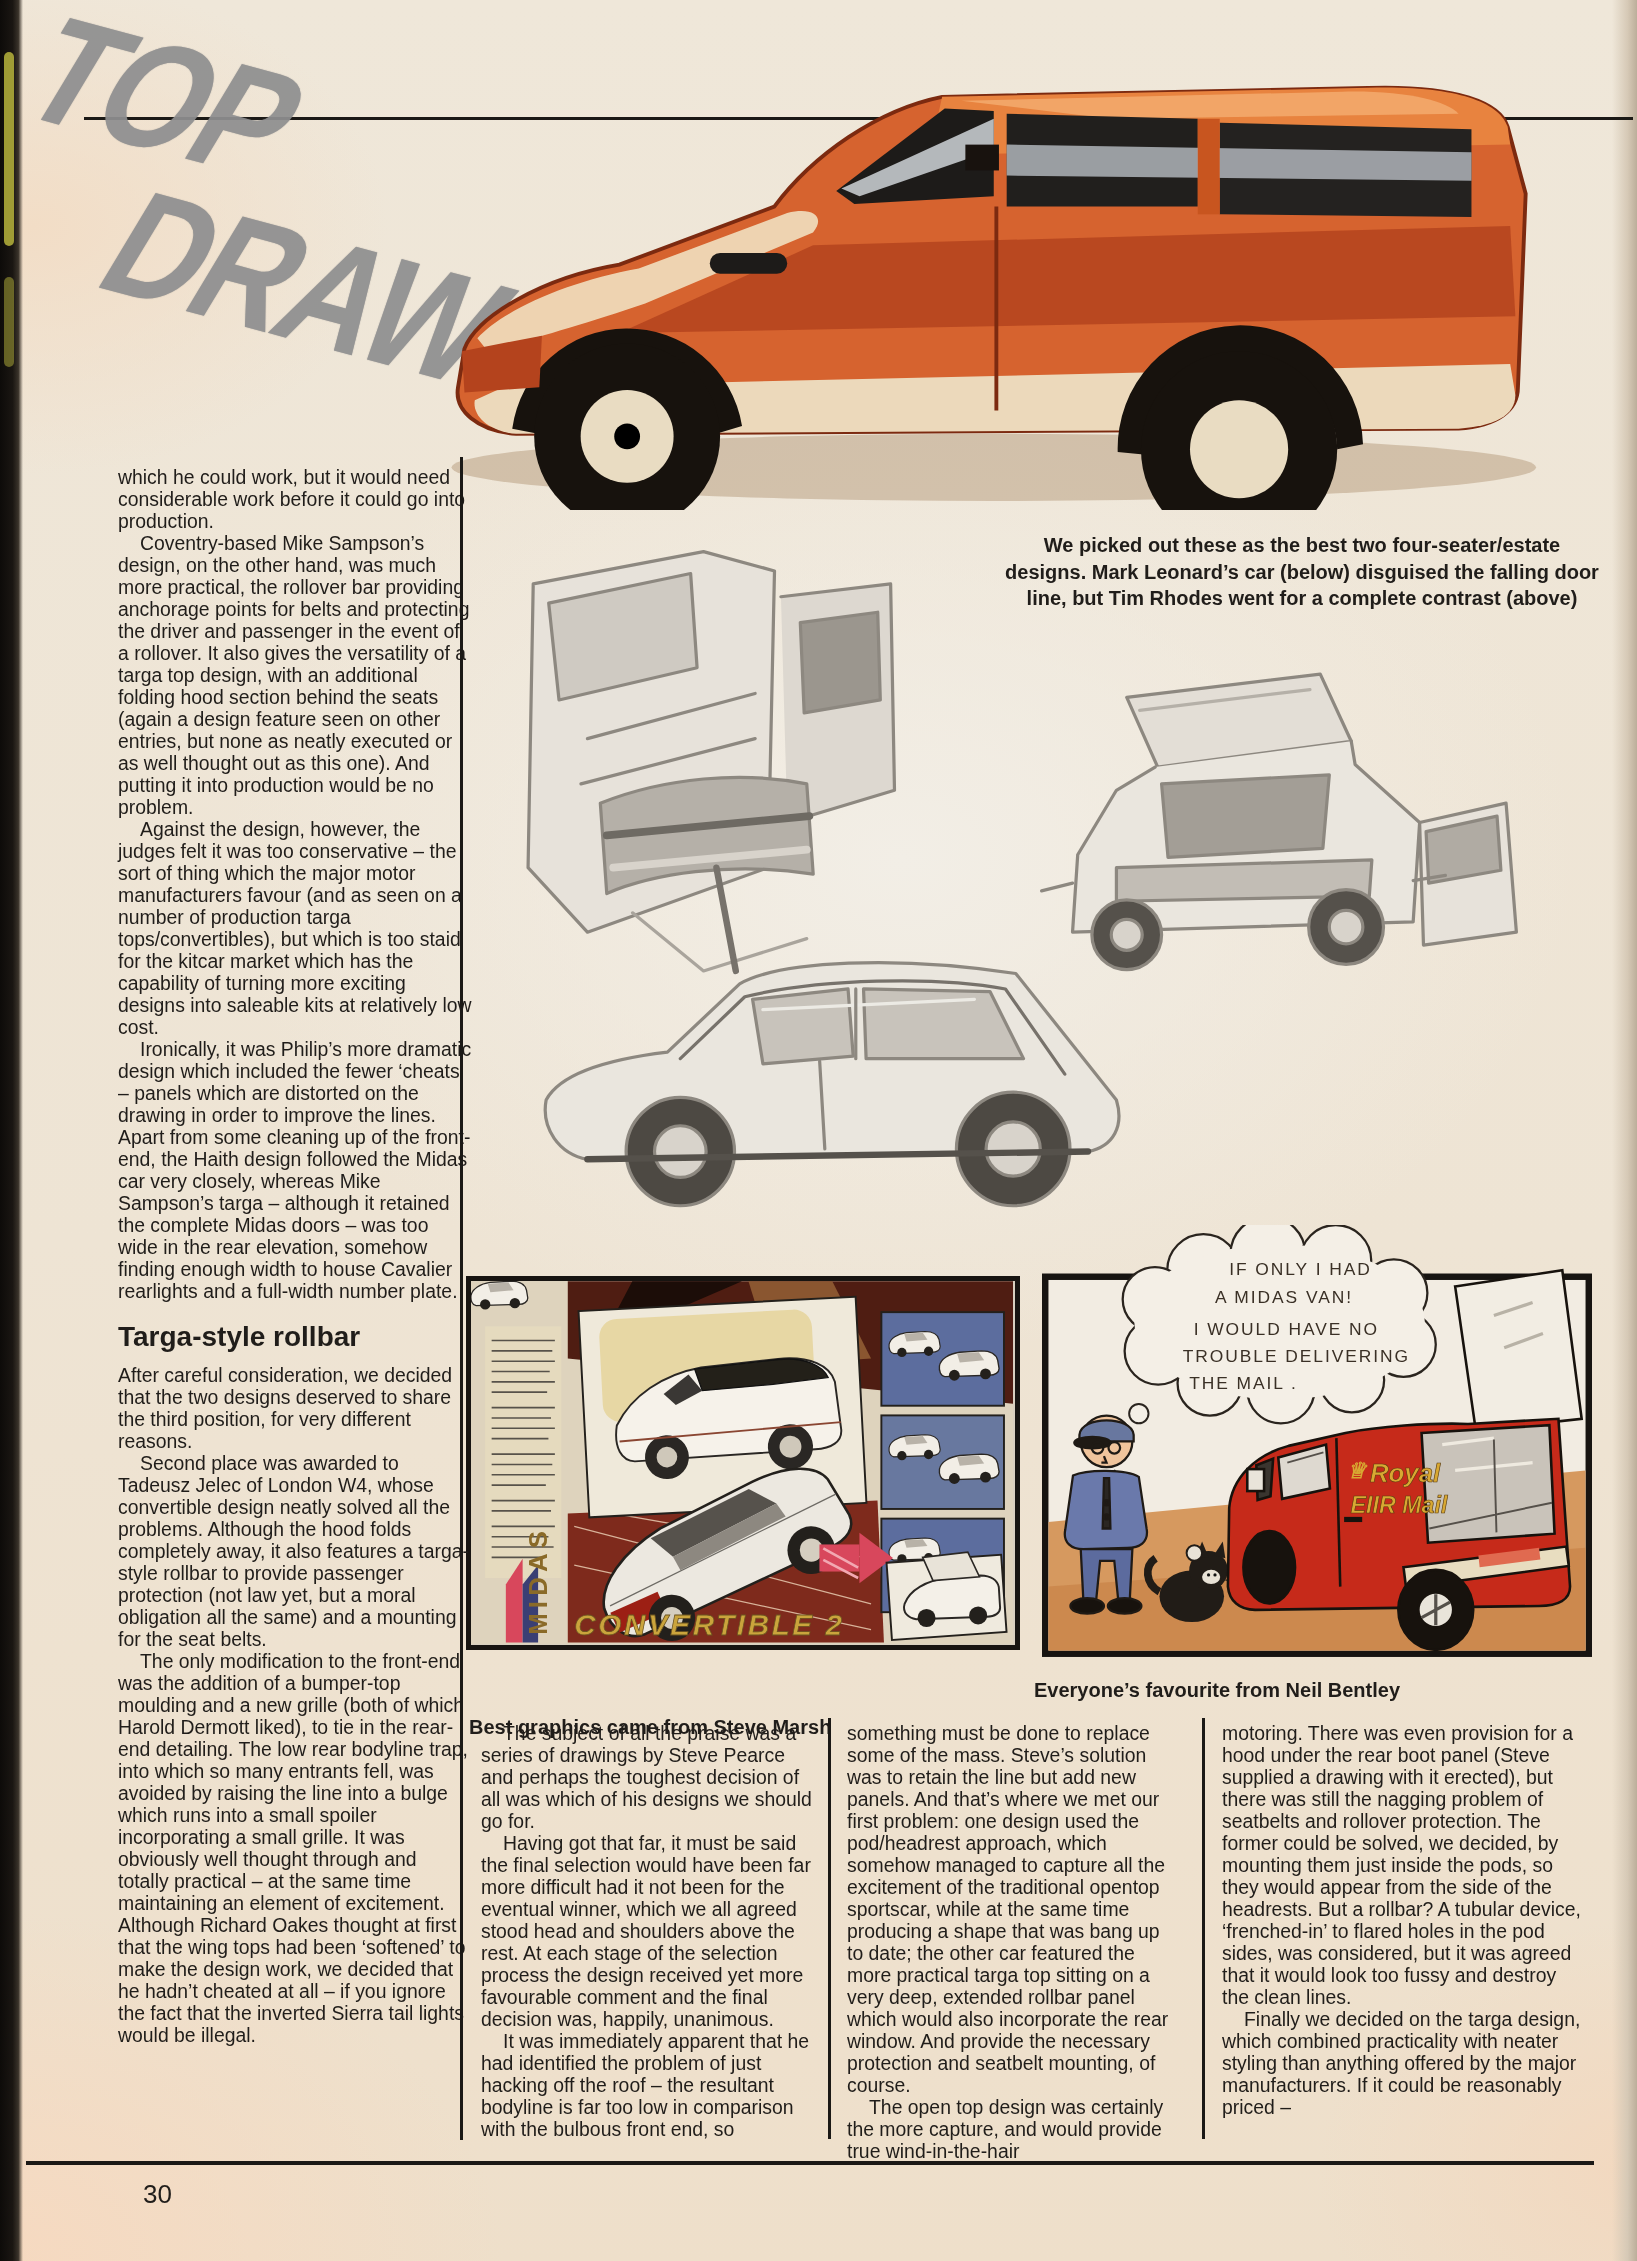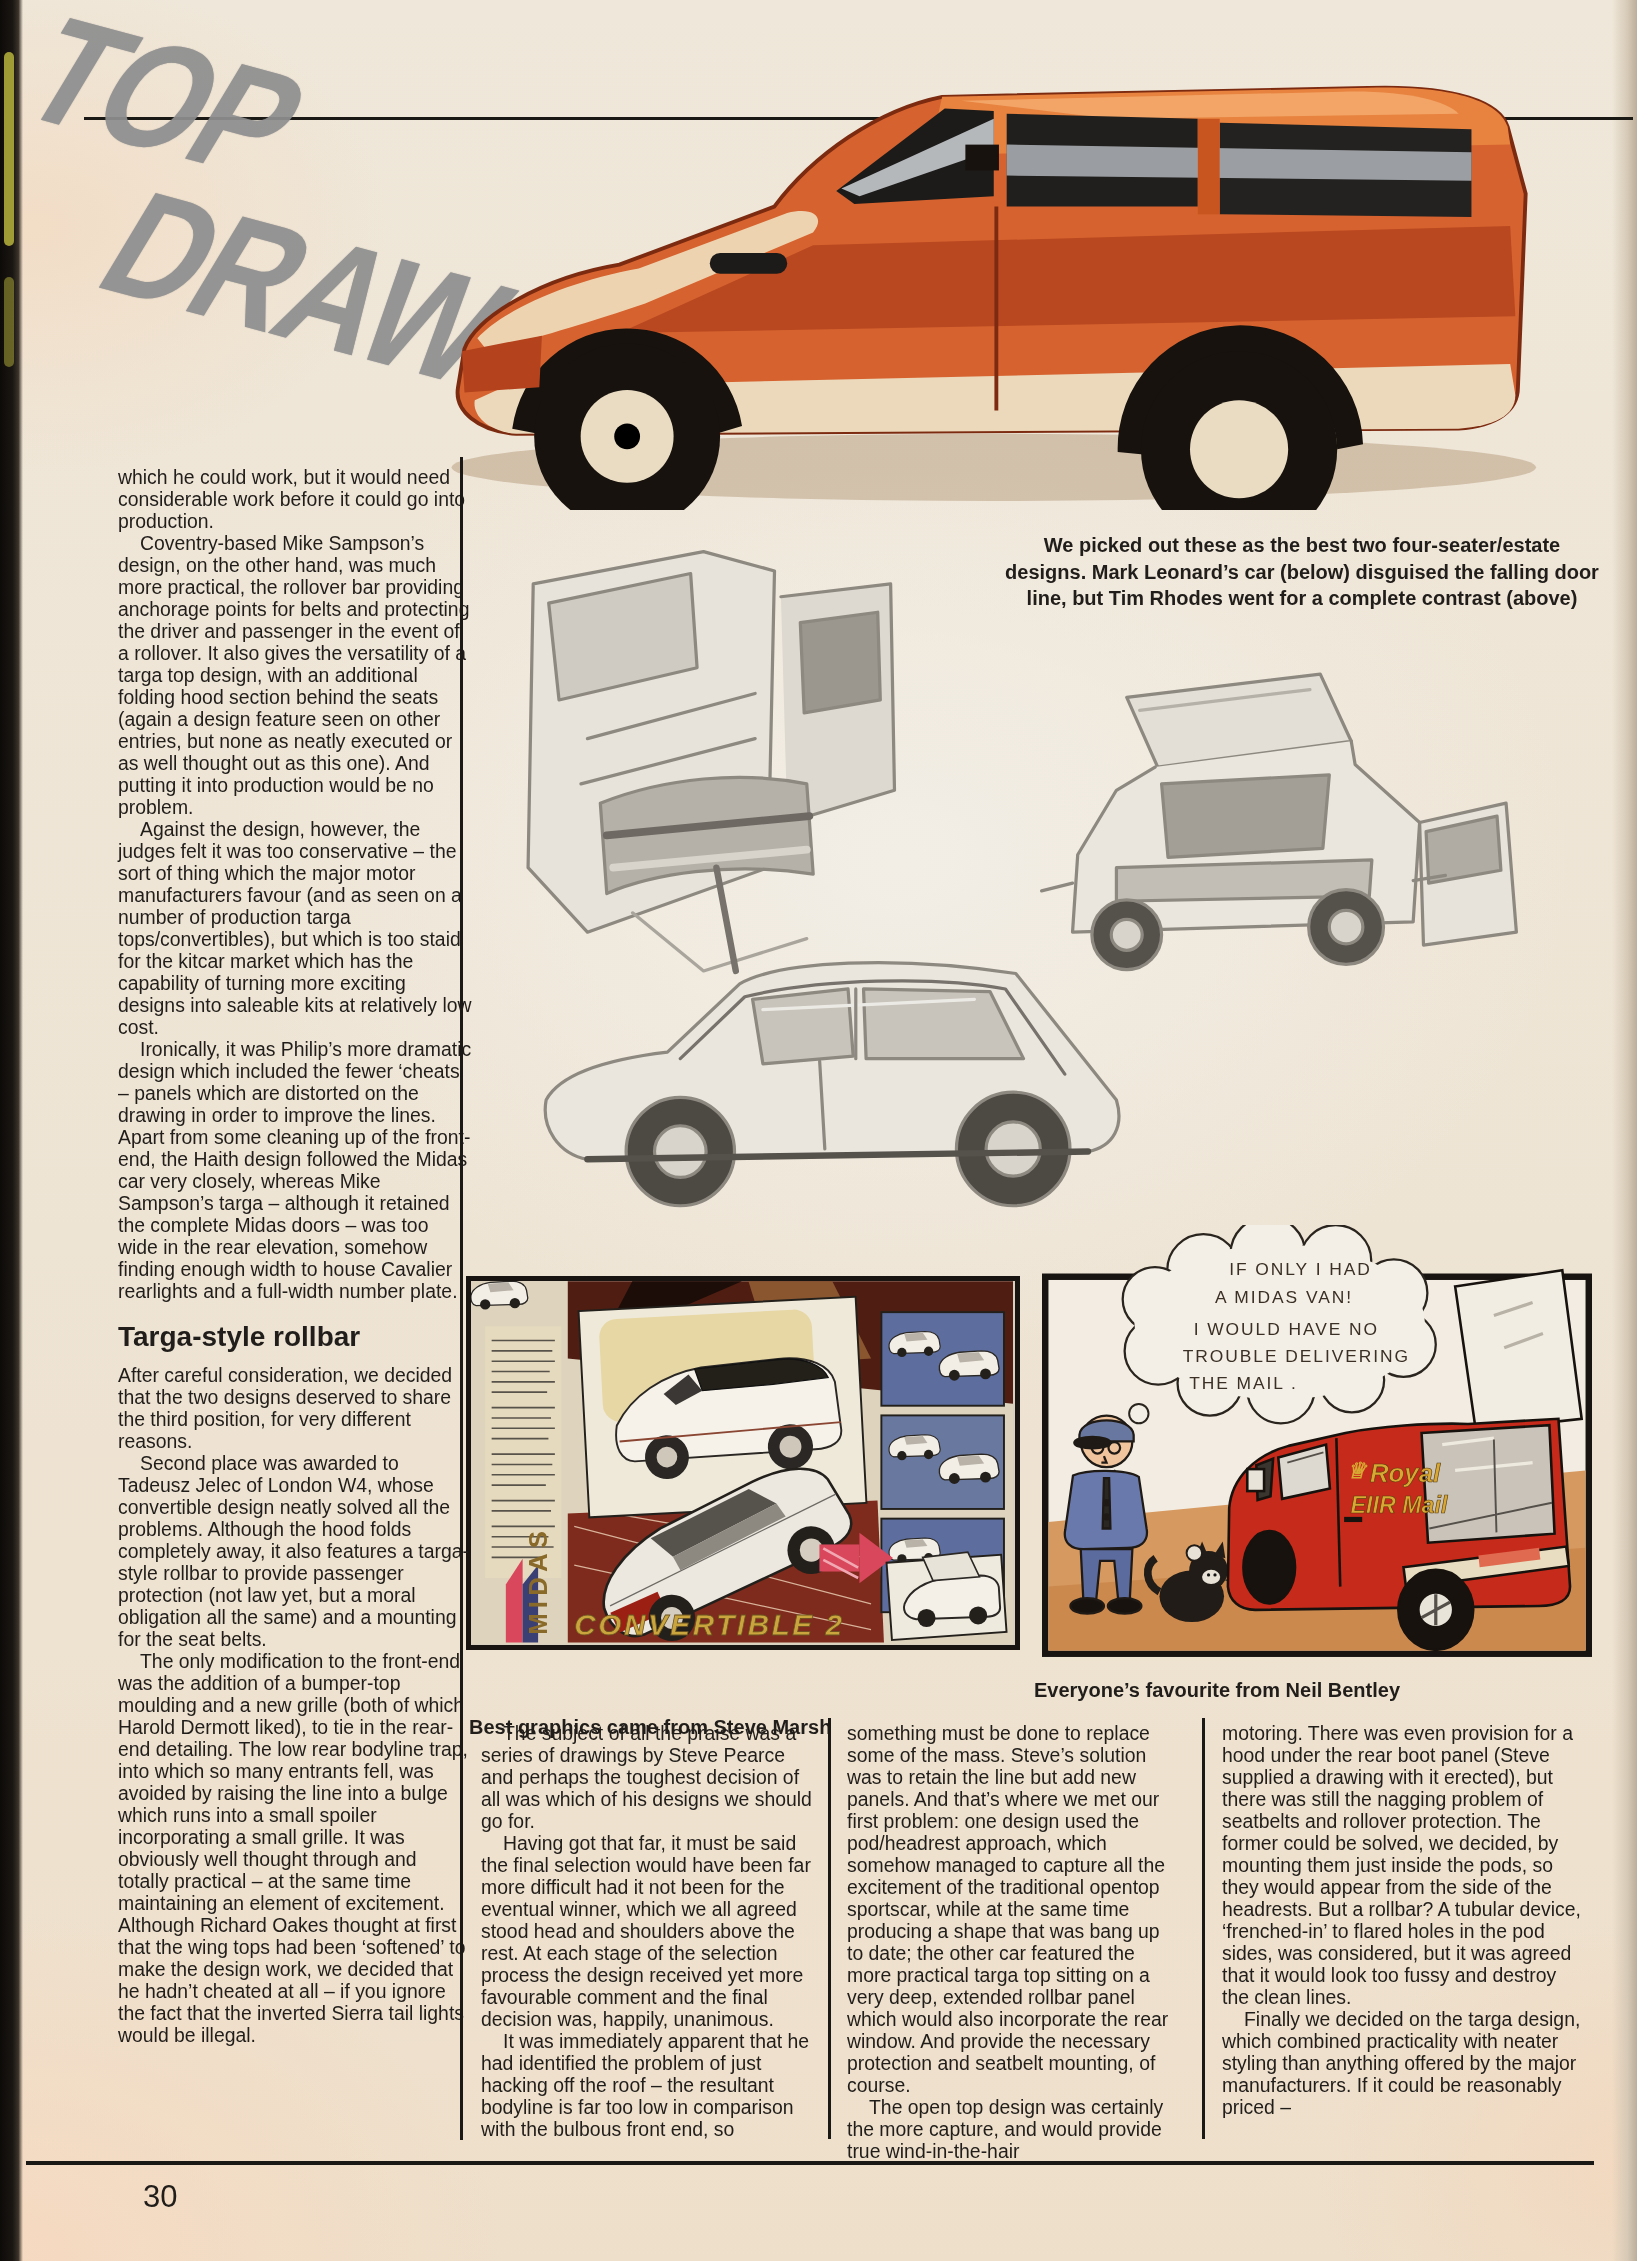--- a/index.html
+++ b/index.html
@@ -28,21 +28,21 @@
   
   .bodytext{font-size:19.4px;line-height:22px;text-align:left;}
   .bodytext p{margin:0;}
   .bodytext p.ind{text-indent:22px;}
   h2.subhead{font-size:28px;line-height:31px;margin:19.4px 0 11.6px 0;font-weight:bold;letter-spacing:0;}
   .capt{font-weight:bold;font-size:20px;line-height:26.5px;}
   #caption-top{text-align:center;}
   
   #box-left{left:466px;top:1276px;width:554px;height:374px;border:5.8px solid #171411;background:#d9d0c0;box-sizing:border-box;}
   
-  #pageno{font-size:31px;}
+  #pageno{font-size:26px;}
 </style>
 </head>
 <body>
 
 <div id="page">
 
   <div id="spine" class="abs"></div>
   <div class="abs spine-mark" style="top:52px;height:194px;"></div>
   <div class="abs spine-mark" style="top:277px;height:90px;opacity:.5;"></div>
   <div id="page-edge" class="abs"></div>

